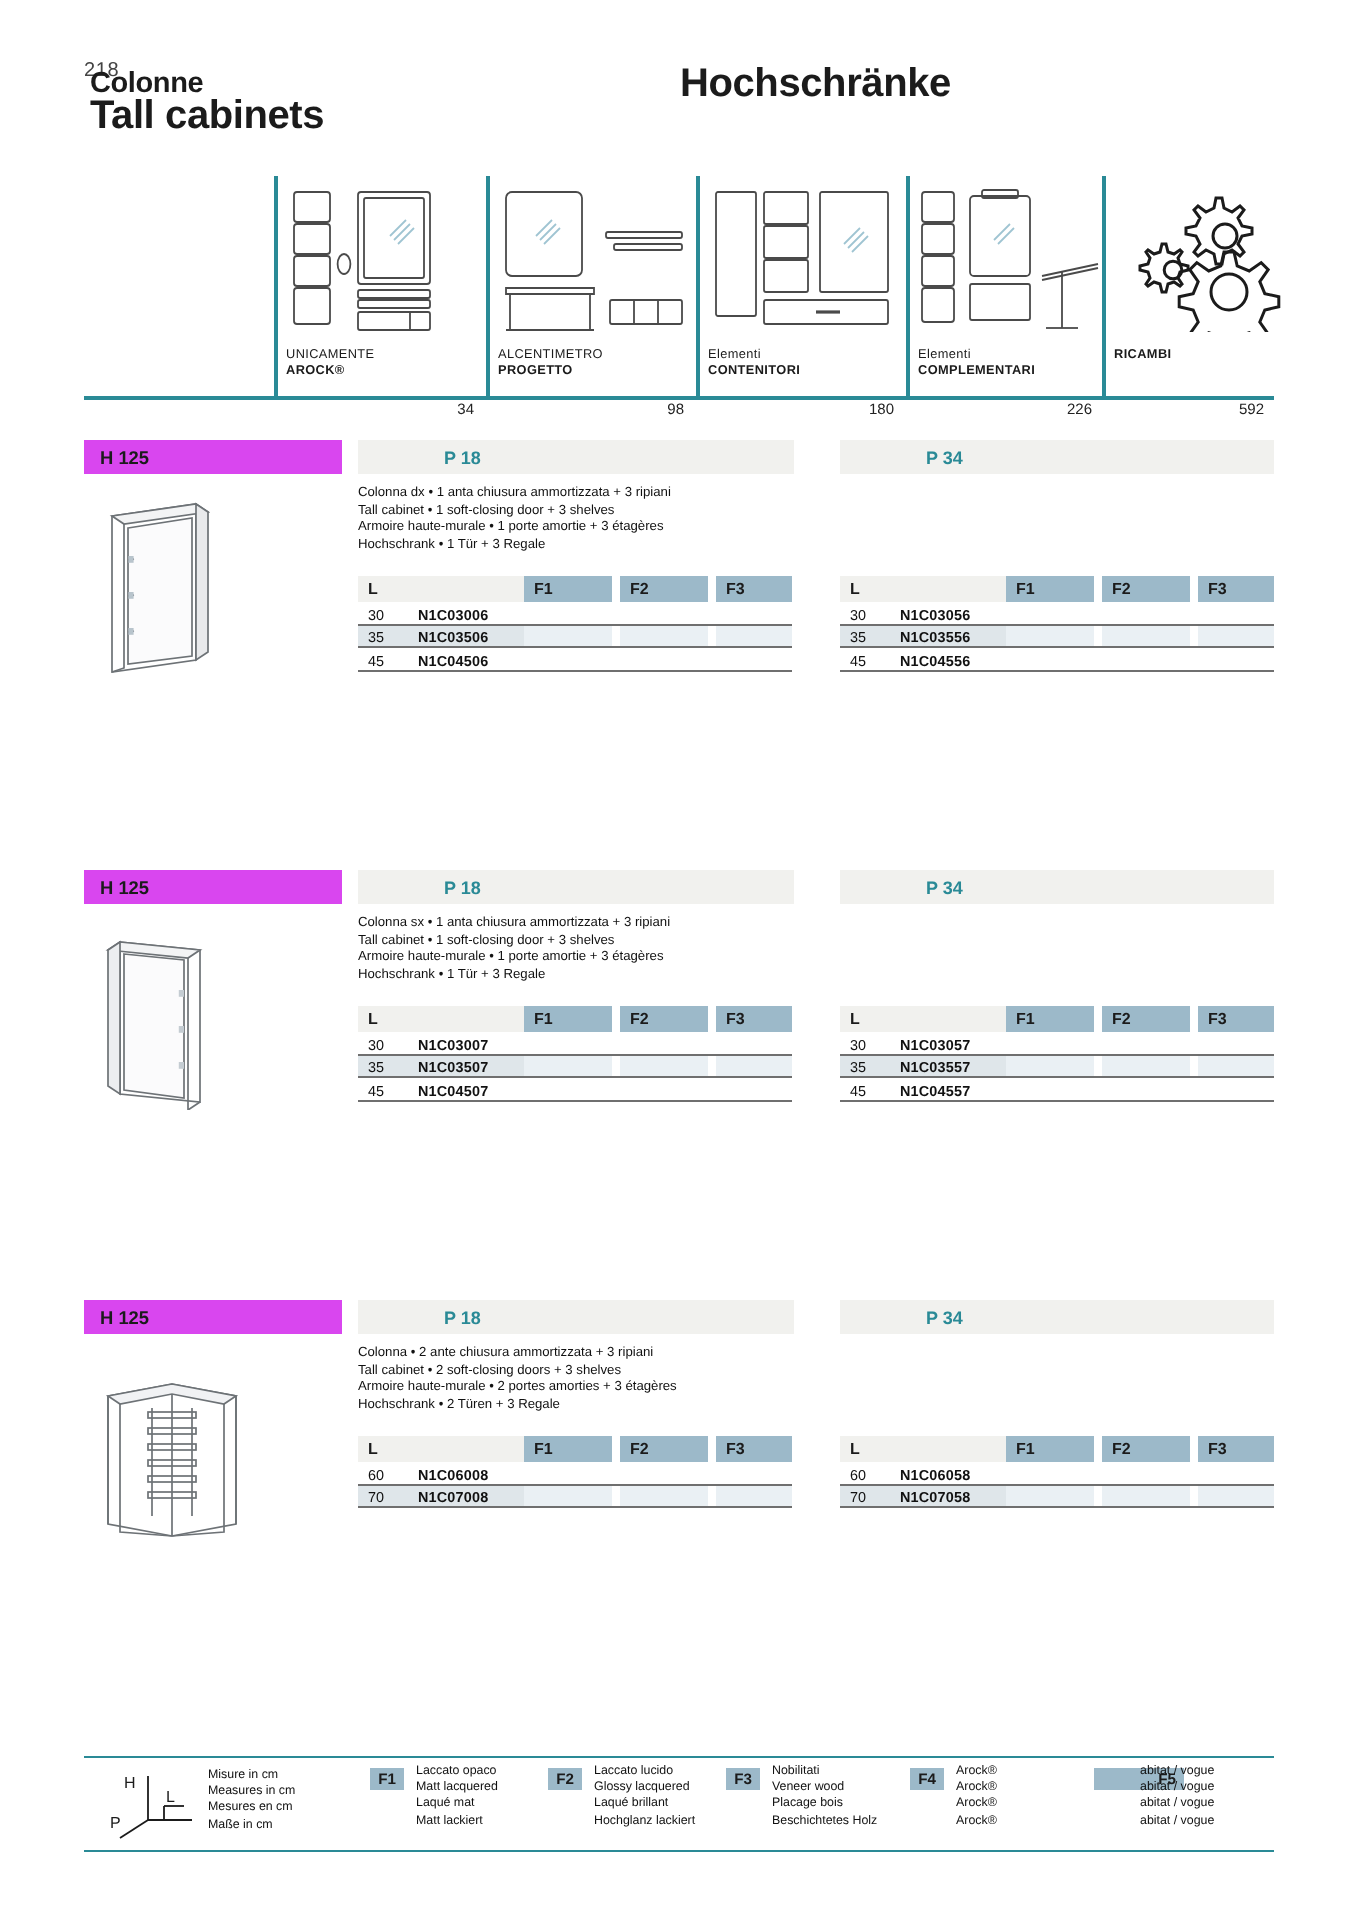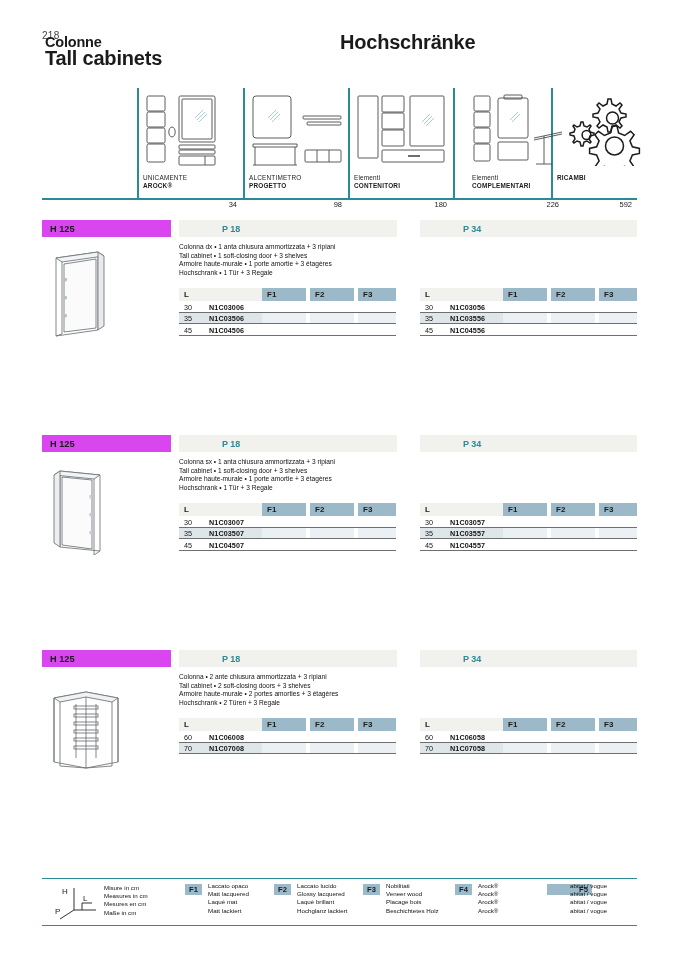--- a/index.html
+++ b/index.html
@@ -196,21 +196,21 @@
           <line x1="54" y1="62" x2="66" y2="62" stroke-width="1.6"></line>
         </svg>
       </div>
       <div class="nav-label">
         <div>Elementi</div>
         <div class="b">CONTENITORI</div>
       </div>
       <div class="nav-num" style="left:0;width:99px;">180</div>
     </div>
 
-    <div class="nav-col" style="left:424px;width:98px;">
+    <div class="nav-col" style="left:411px;width:98px;">
       <div class="nav-art">
         <svg width="92" height="72" viewBox="0 0 92 72" fill="none" stroke="#4a4a4a" stroke-width="0.9">
           <rect x="2" y="2" width="16" height="15" rx="1.5"></rect>
           <rect x="2" y="18" width="16" height="15" rx="1.5"></rect>
           <rect x="2" y="34" width="16" height="15" rx="1.5"></rect>
           <rect x="2" y="50" width="16" height="17" rx="1.5"></rect>
           <rect x="26" y="4" width="30" height="40" rx="2"></rect>
           <rect x="32" y="1" width="18" height="4" rx="1"></rect>
           <line x1="38" y1="26" x2="46" y2="18" stroke="#9fc4d2"></line>
           <line x1="40" y1="28" x2="48" y2="20" stroke="#9fc4d2"></line>

